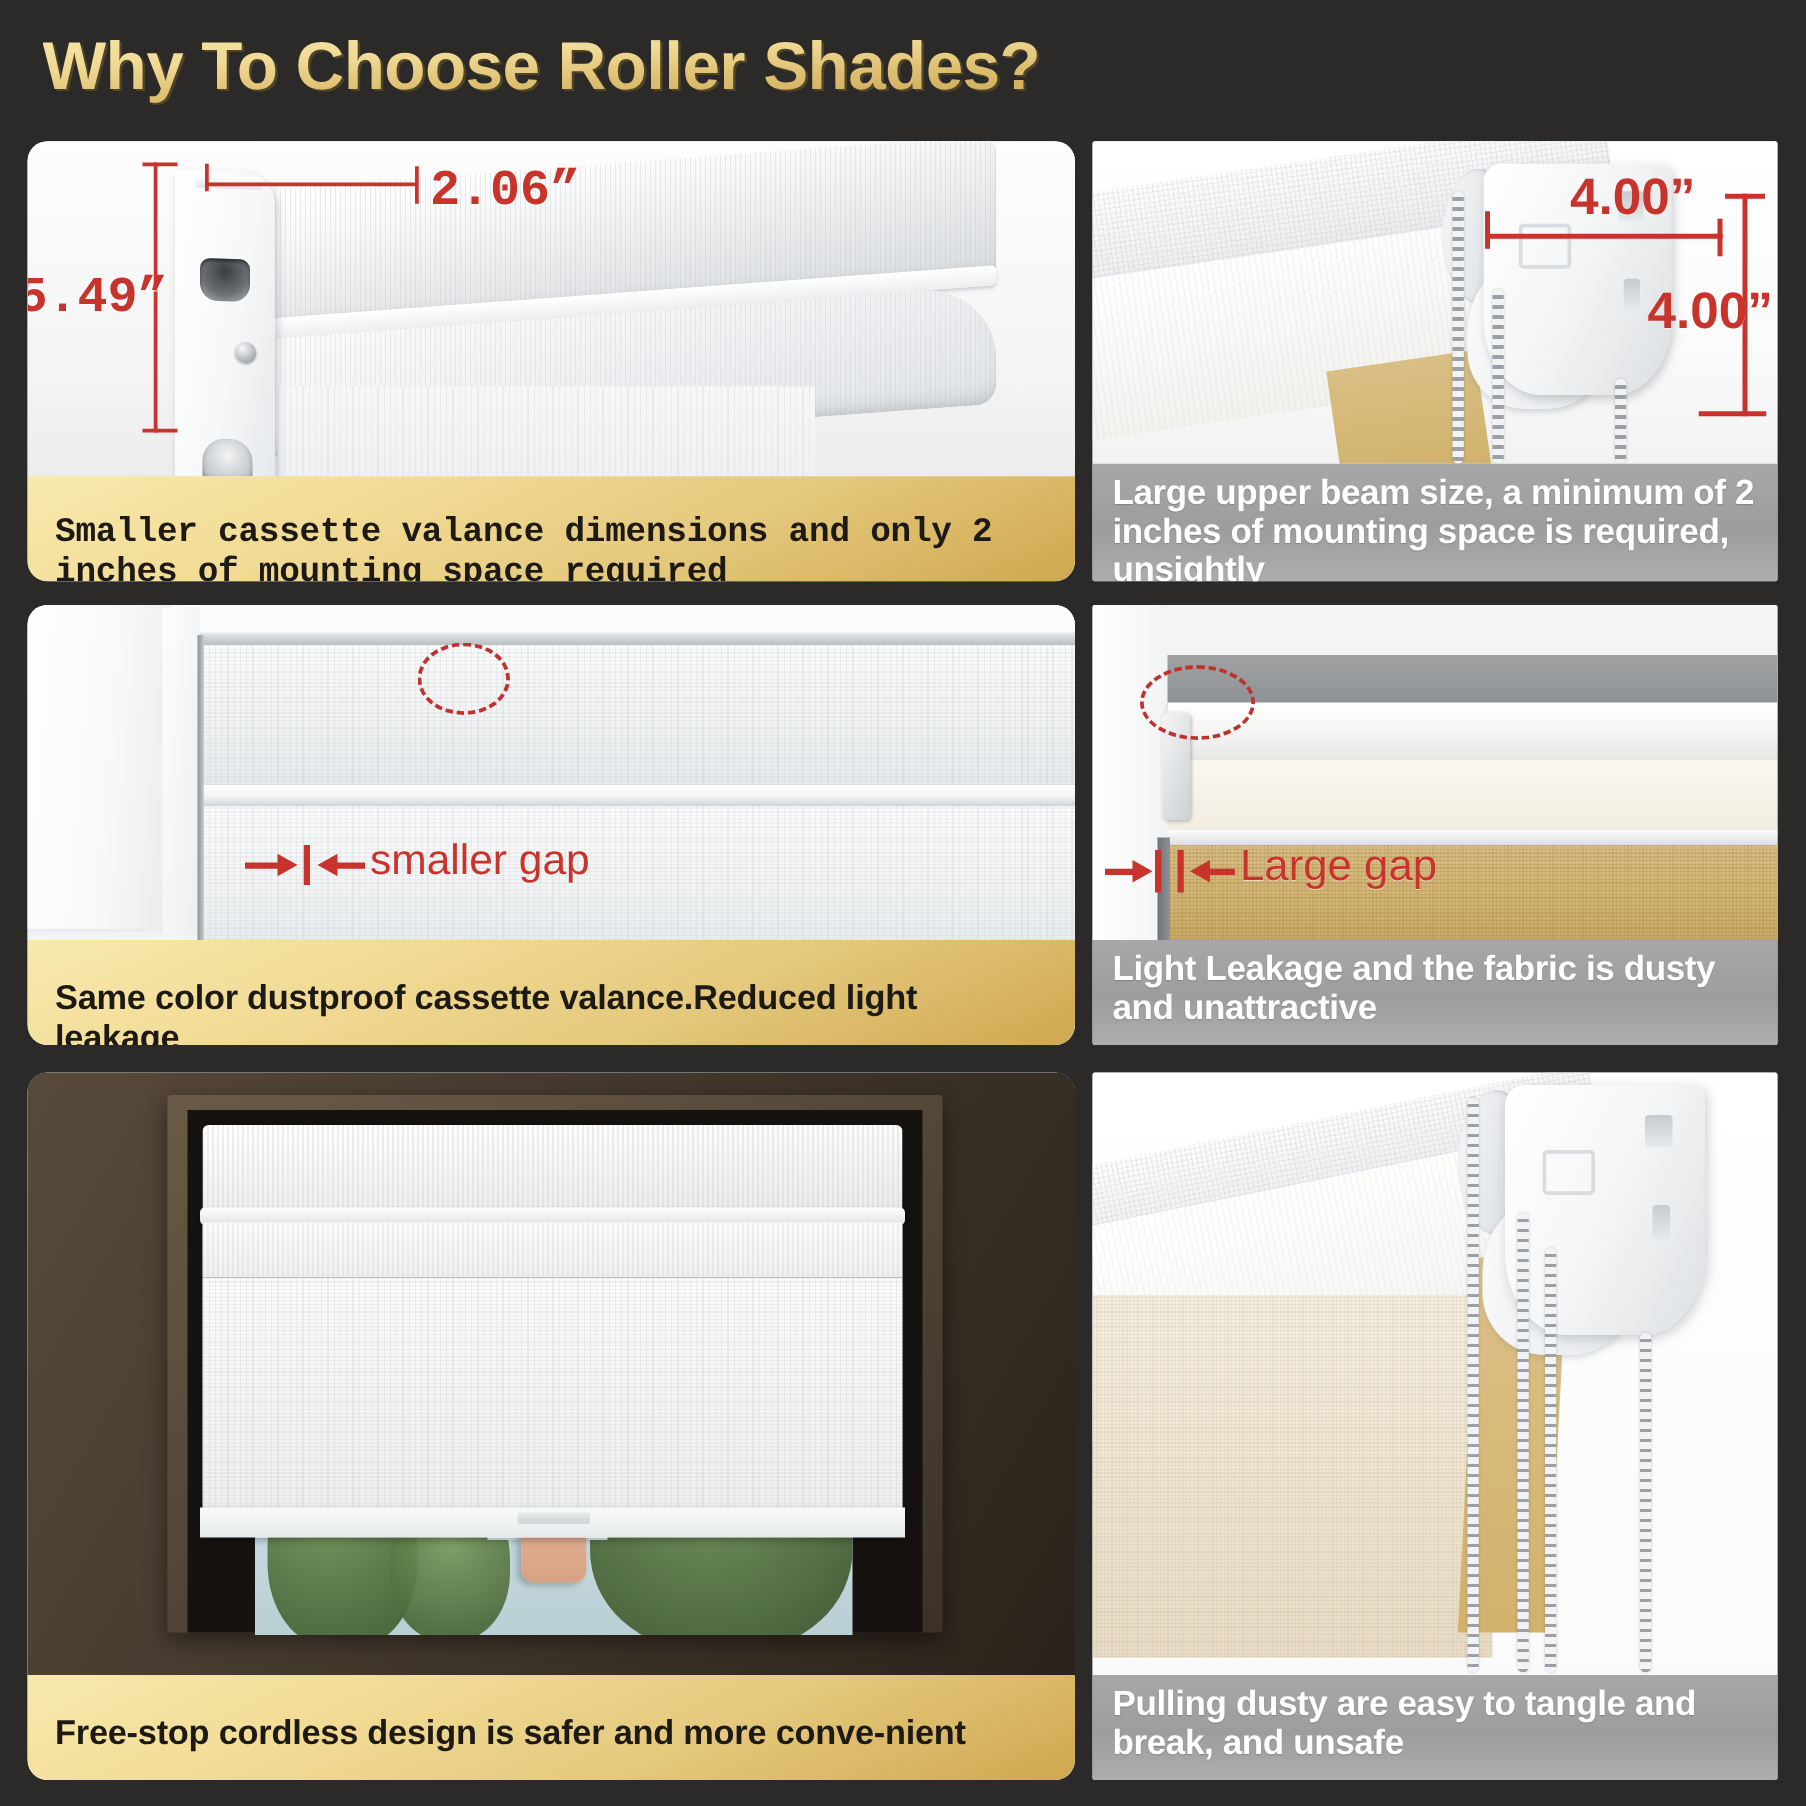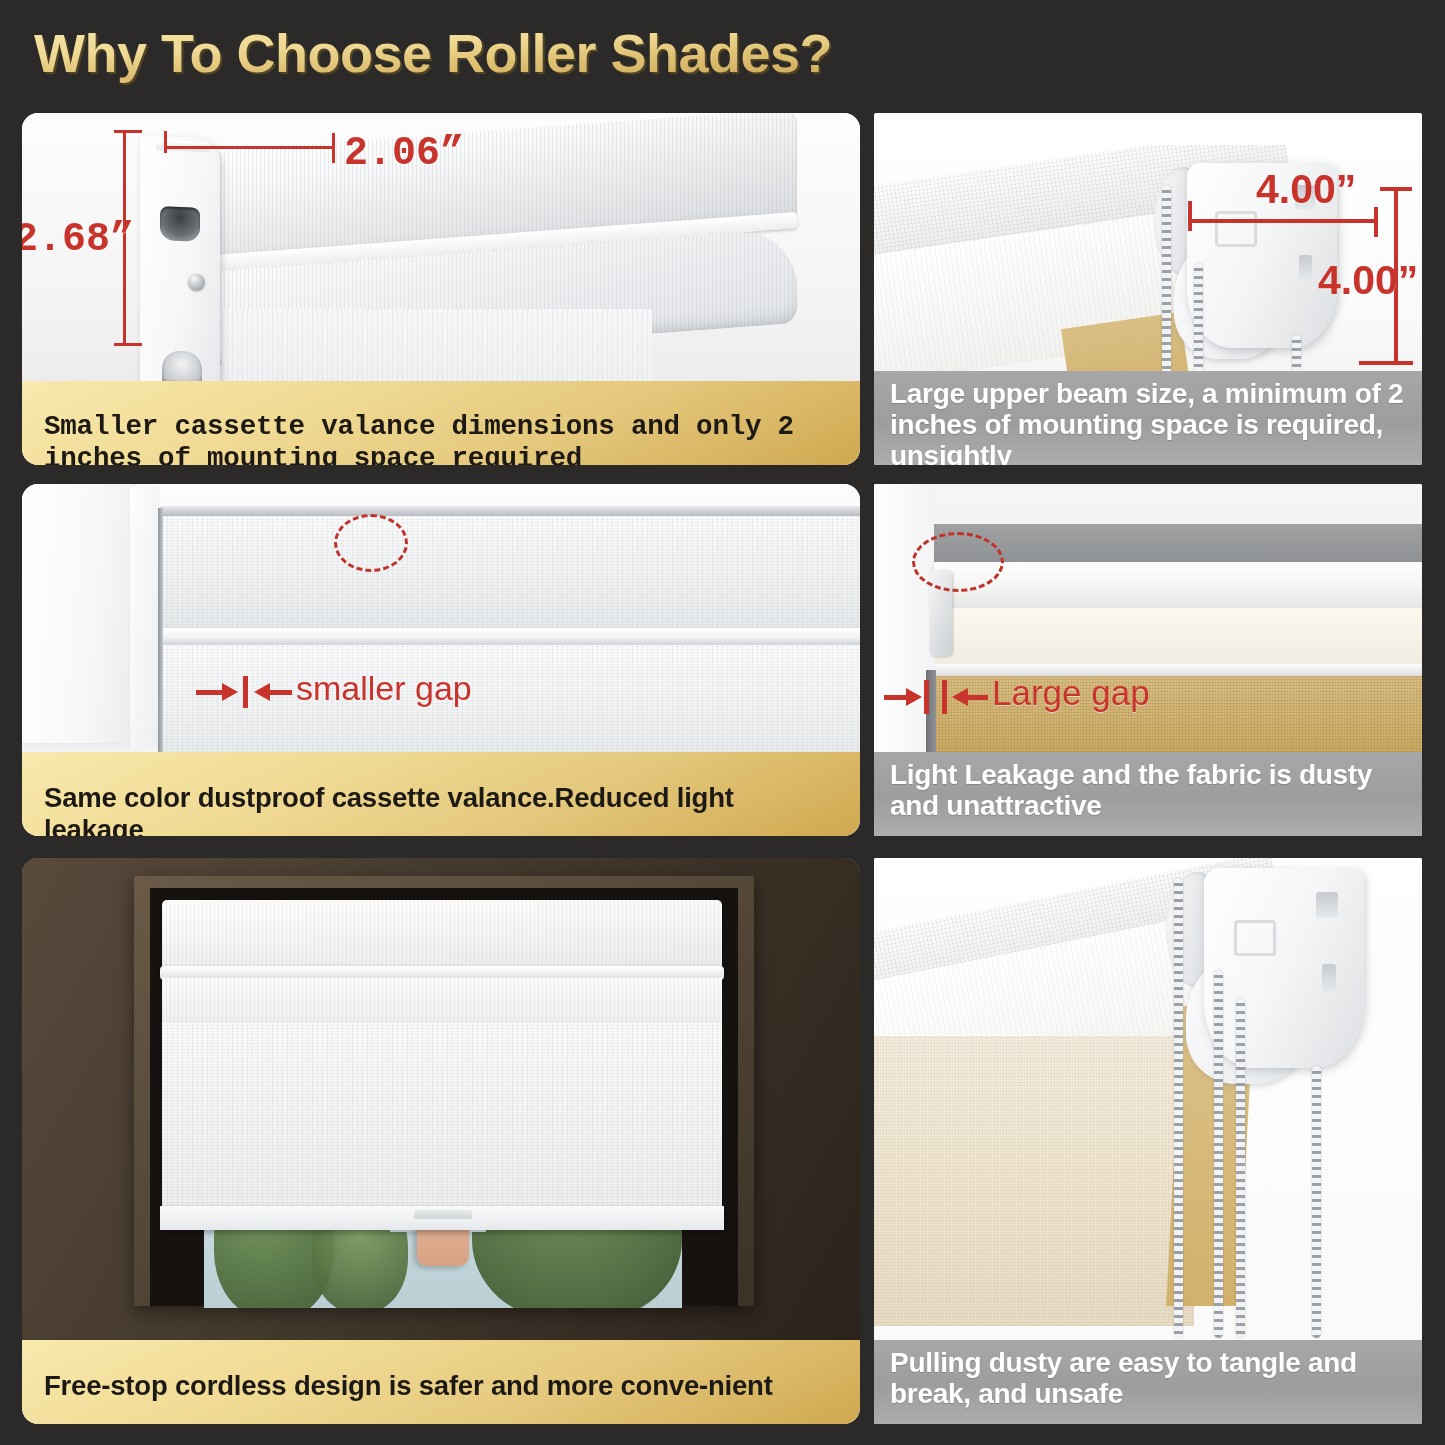--- a/index.html
+++ b/index.html
@@ -367,29 +367,29 @@
       </div>
 
       <div class="redline" style="left:142px;top:33px;width:170px;height:3px;"></div>
       <div class="redline" style="left:142px;top:18px;width:3px;height:22px;"></div>
       <div class="redline" style="left:310px;top:20px;width:3px;height:30px;"></div>
       <div class="dimtext" style="left:322px;top:18px;font-size:40px;">2.06”</div>
 
       <div class="redline" style="left:101px;top:17px;width:3px;height:216px;"></div>
       <div class="redline" style="left:92px;top:17px;width:28px;height:3px;"></div>
       <div class="redline" style="left:92px;top:230px;width:28px;height:3px;"></div>
-      <div class="dimtext" style="left:-8px;top:104px;font-size:40px;">2.68”</div>
+      <div class="dimtext" style="left:-8px;top:104px;font-size:40px;">5.49”</div>
     </div>
     <div class="cap cap-gold" style="height:84px;">
       <span>Smaller cassette valance dimensions and only 2 inches of mounting space required</span>
     </div>
   </div>
 
   <div class="card right" style="left:874px;top:113px;width:548px;height:352px;">
-    <div class="photo" id="p2" style="height:258px;margin-top:32px;">
+    <div class="photo" id="p2" style="height:258px;">
       <div class="beam-roll"></div>
       <div class="beam-sheet"></div>
       <div class="beam-tan"></div>
       <div class="roll-disc"></div>
       <div class="cap-end2"></div>
       <div class="cap-end">
         <div class="notch" style="left:108px;top:22px;width:20px;height:24px;"></div>
         <div class="notch" style="left:112px;top:92px;width:13px;height:26px;"></div>
         <div class="b-icon" style="left:28px;top:48px;"></div>
       </div>

